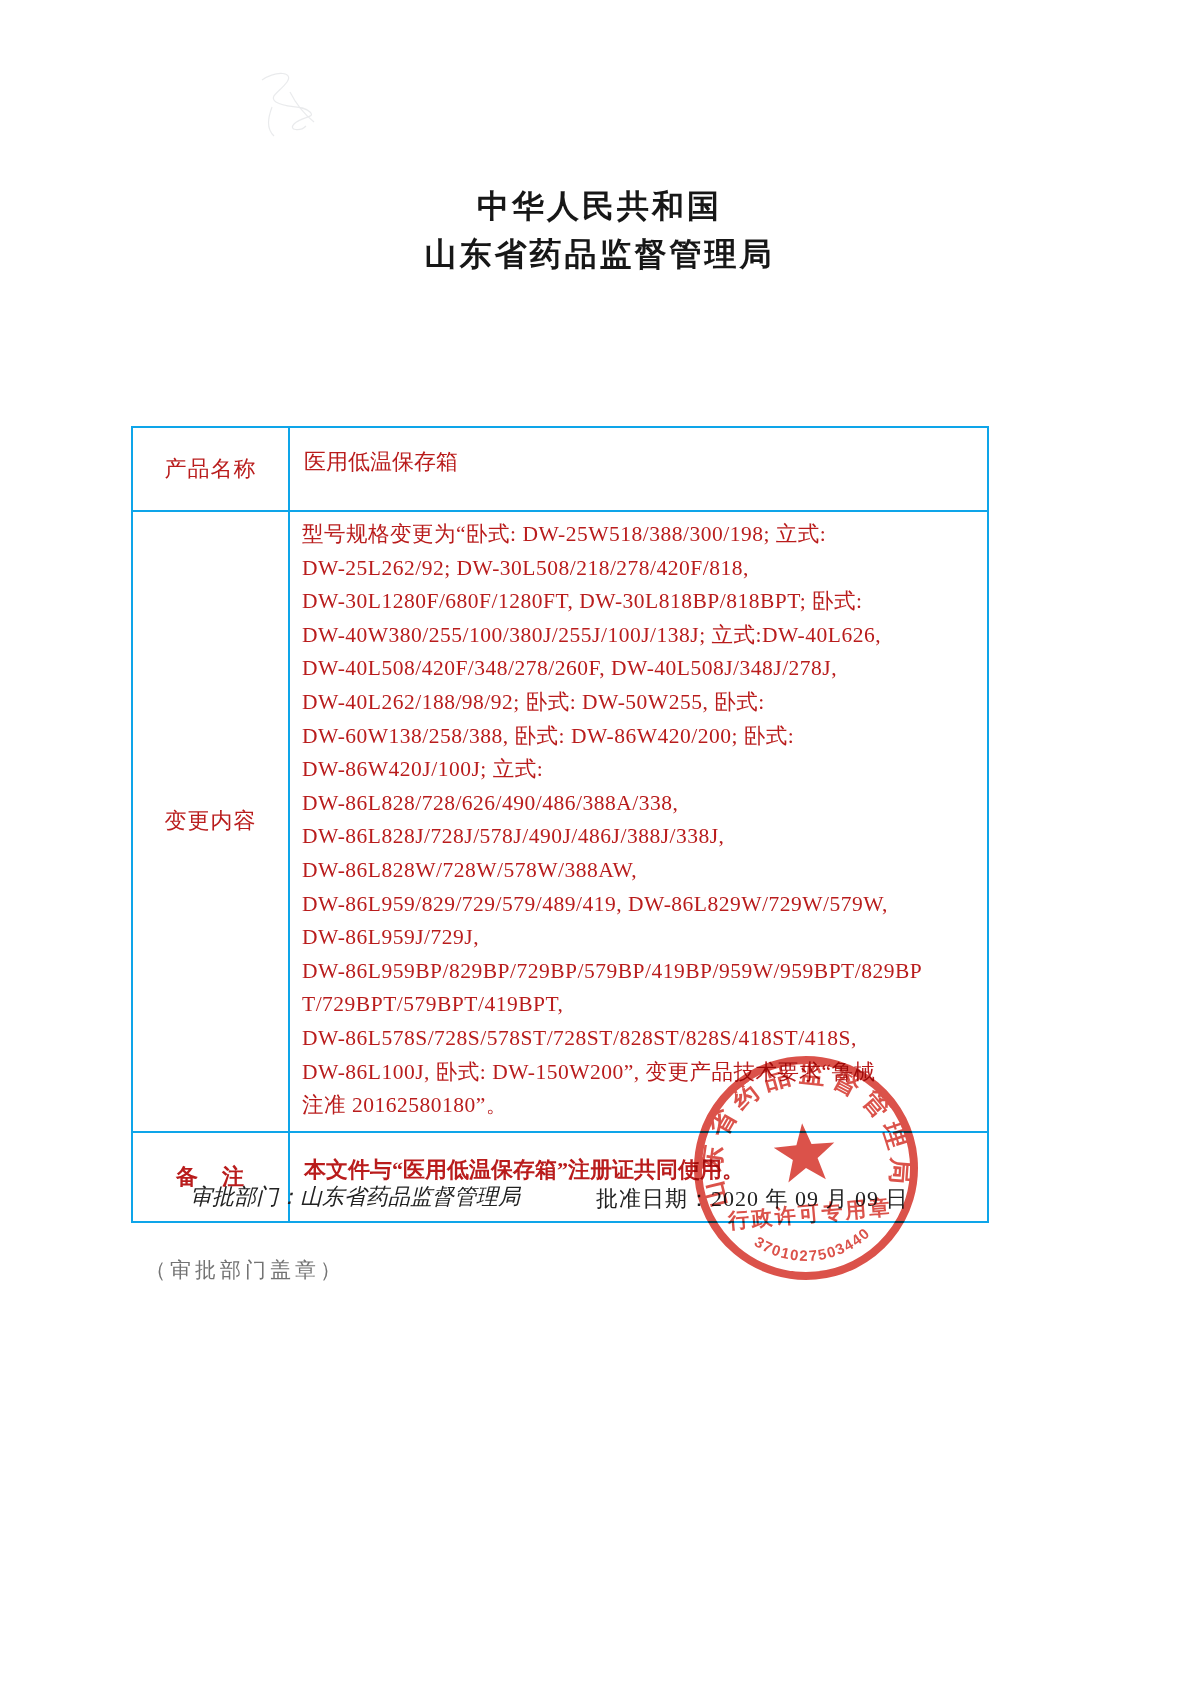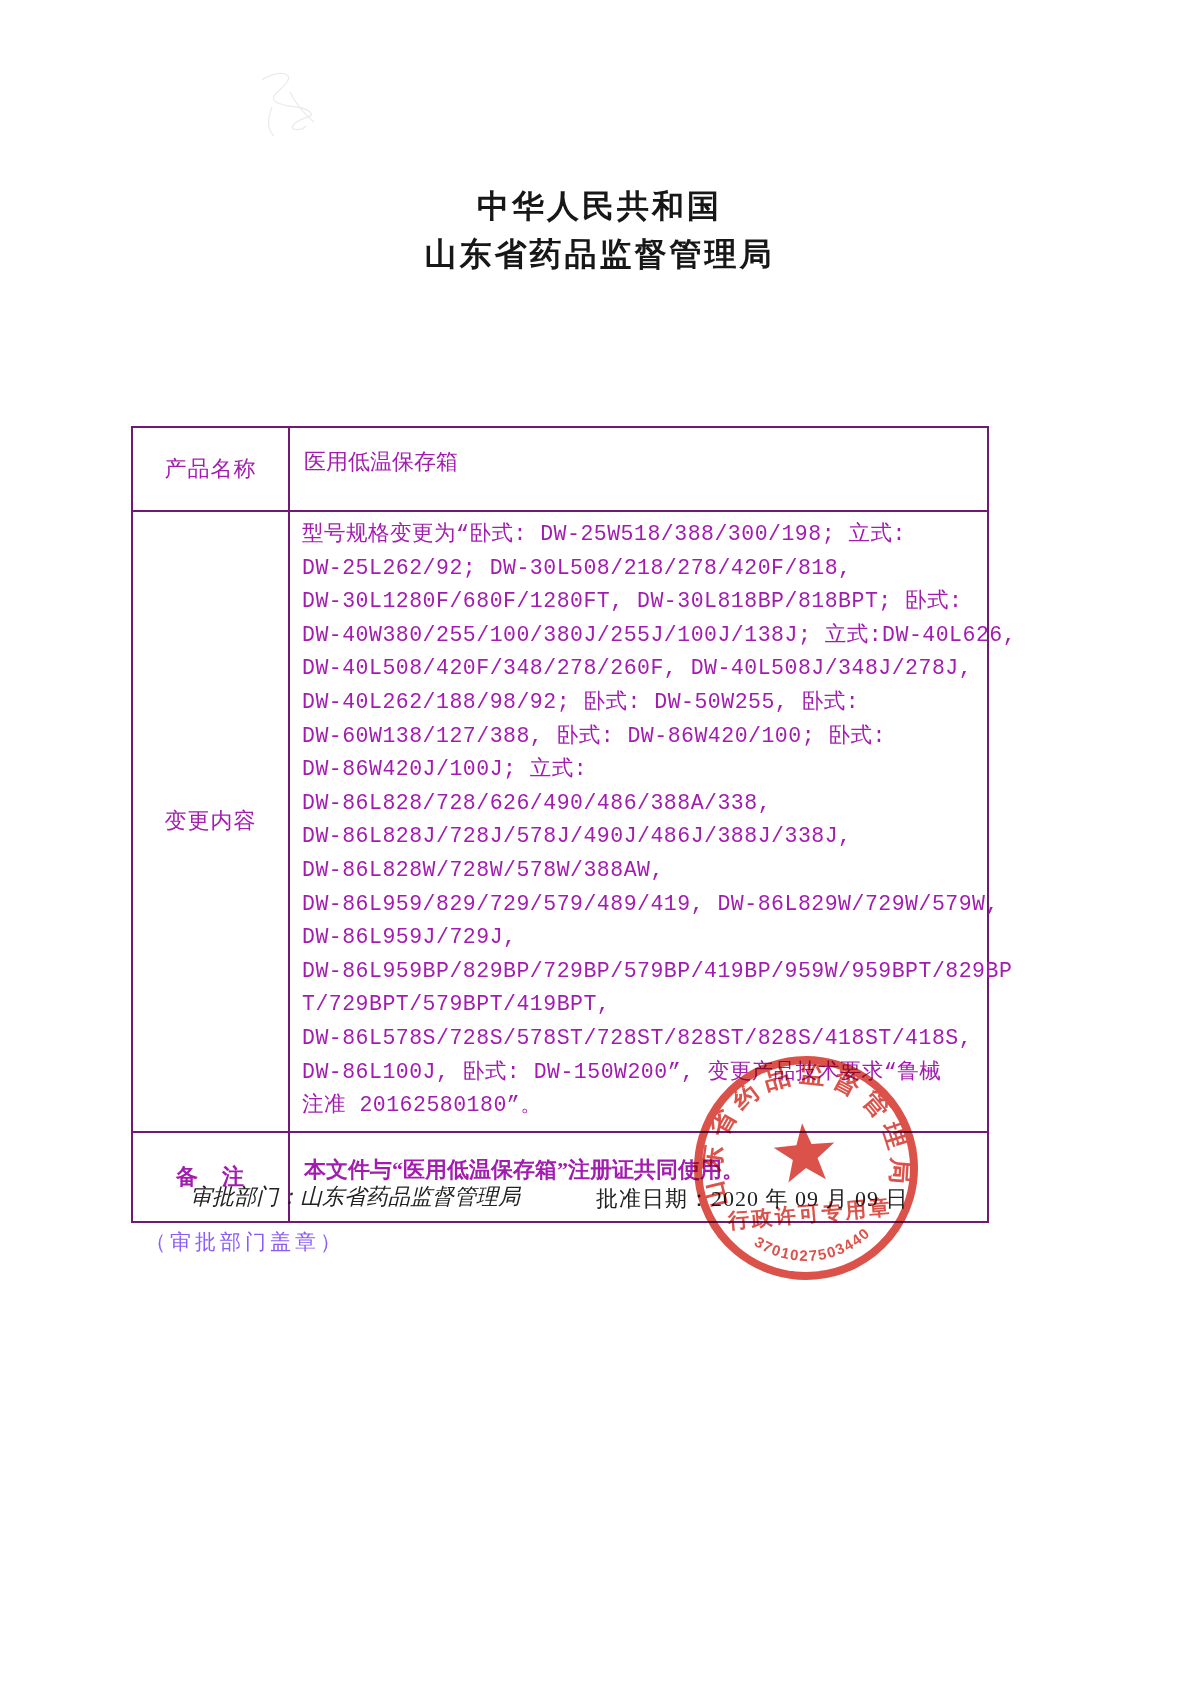--- a/index.html
+++ b/index.html
@@ -47,44 +47,43 @@
   }
   .doc-table {
     position: absolute;
     left: 131px;
     top: 402px;
     width: 858px;
     border-collapse: collapse;
     table-layout: fixed;
   }
   .doc-table td {
-    border: 2px solid #701a75;
+    border: 2px solid #0ea5e9;
     vertical-align: middle;
     font-size: 22px;
-    color: #a21caf;
+    color: #b91c1c;
   }
   .label-cell {
     width: 153px;
     text-align: center;
     letter-spacing: 1px;
   }
   .content-cell {
     padding: 6px 10px 20px 14px;
   }
   .row-product td { height: 56px; }
   .row-remark td { height: 62px; font-weight: bold; }
   .change-lines {
     padding: 6px 8px 8px 12px;
   }
   .change-line {
     font-size: 21.5px;
     line-height: 33.6px;
     letter-spacing: 0.5px;
     white-space: nowrap;
-    font-family: Liberation Mono, monospace;
   }
   .footer-line {
     position: absolute;
     top: 1158px;
     left: 0;
     width: 100%;
     font-size: 22px;
     color: #222;
   }
   .approval-dept {
@@ -97,24 +96,24 @@
   .approval-date {
     position: absolute;
     left: 596px;
     top: 2px;
     white-space: nowrap;
     letter-spacing: 1px;
   }
   .seal-note {
     position: absolute;
     left: 145px;
-    top: 1204px;
+    top: 1232px;
     font-size: 21px;
     letter-spacing: 4px;
-    color: #8b5cf6;
+    color: #737373;
   }
   .official-seal {
     position: absolute;
     left: 681px;
     top: 1019px;
     width: 250px;
     height: 250px;
     mix-blend-mode: multiply;
     opacity: 0.88;
     transform: rotate(-5deg);
@@ -143,21 +142,21 @@
     </tr>
     <tr>
       <td class="label-cell">变更内容</td>
       <td class="change-lines">
         <div class="change-line">型号规格变更为“卧式: DW-25W518/388/300/198; 立式:</div>
         <div class="change-line">DW-25L262/92; DW-30L508/218/278/420F/818,</div>
         <div class="change-line">DW-30L1280F/680F/1280FT, DW-30L818BP/818BPT; 卧式:</div>
         <div class="change-line">DW-40W380/255/100/380J/255J/100J/138J; 立式:DW-40L626,</div>
         <div class="change-line">DW-40L508/420F/348/278/260F, DW-40L508J/348J/278J,</div>
         <div class="change-line">DW-40L262/188/98/92; 卧式: DW-50W255, 卧式:</div>
-        <div class="change-line">DW-60W138/127/388, 卧式: DW-86W420/100; 卧式:</div>
+        <div class="change-line">DW-60W138/258/388, 卧式: DW-86W420/200; 卧式:</div>
         <div class="change-line">DW-86W420J/100J; 立式:</div>
         <div class="change-line">DW-86L828/728/626/490/486/388A/338,</div>
         <div class="change-line">DW-86L828J/728J/578J/490J/486J/388J/338J,</div>
         <div class="change-line">DW-86L828W/728W/578W/388AW,</div>
         <div class="change-line">DW-86L959/829/729/579/489/419, DW-86L829W/729W/579W,</div>
         <div class="change-line">DW-86L959J/729J,</div>
         <div class="change-line">DW-86L959BP/829BP/729BP/579BP/419BP/959W/959BPT/829BP</div>
         <div class="change-line">T/729BPT/579BPT/419BPT,</div>
         <div class="change-line">DW-86L578S/728S/578ST/728ST/828ST/828S/418ST/418S,</div>
         <div class="change-line">DW-86L100J, 卧式: DW-150W200”, 变更产品技术要求“鲁械</div>

